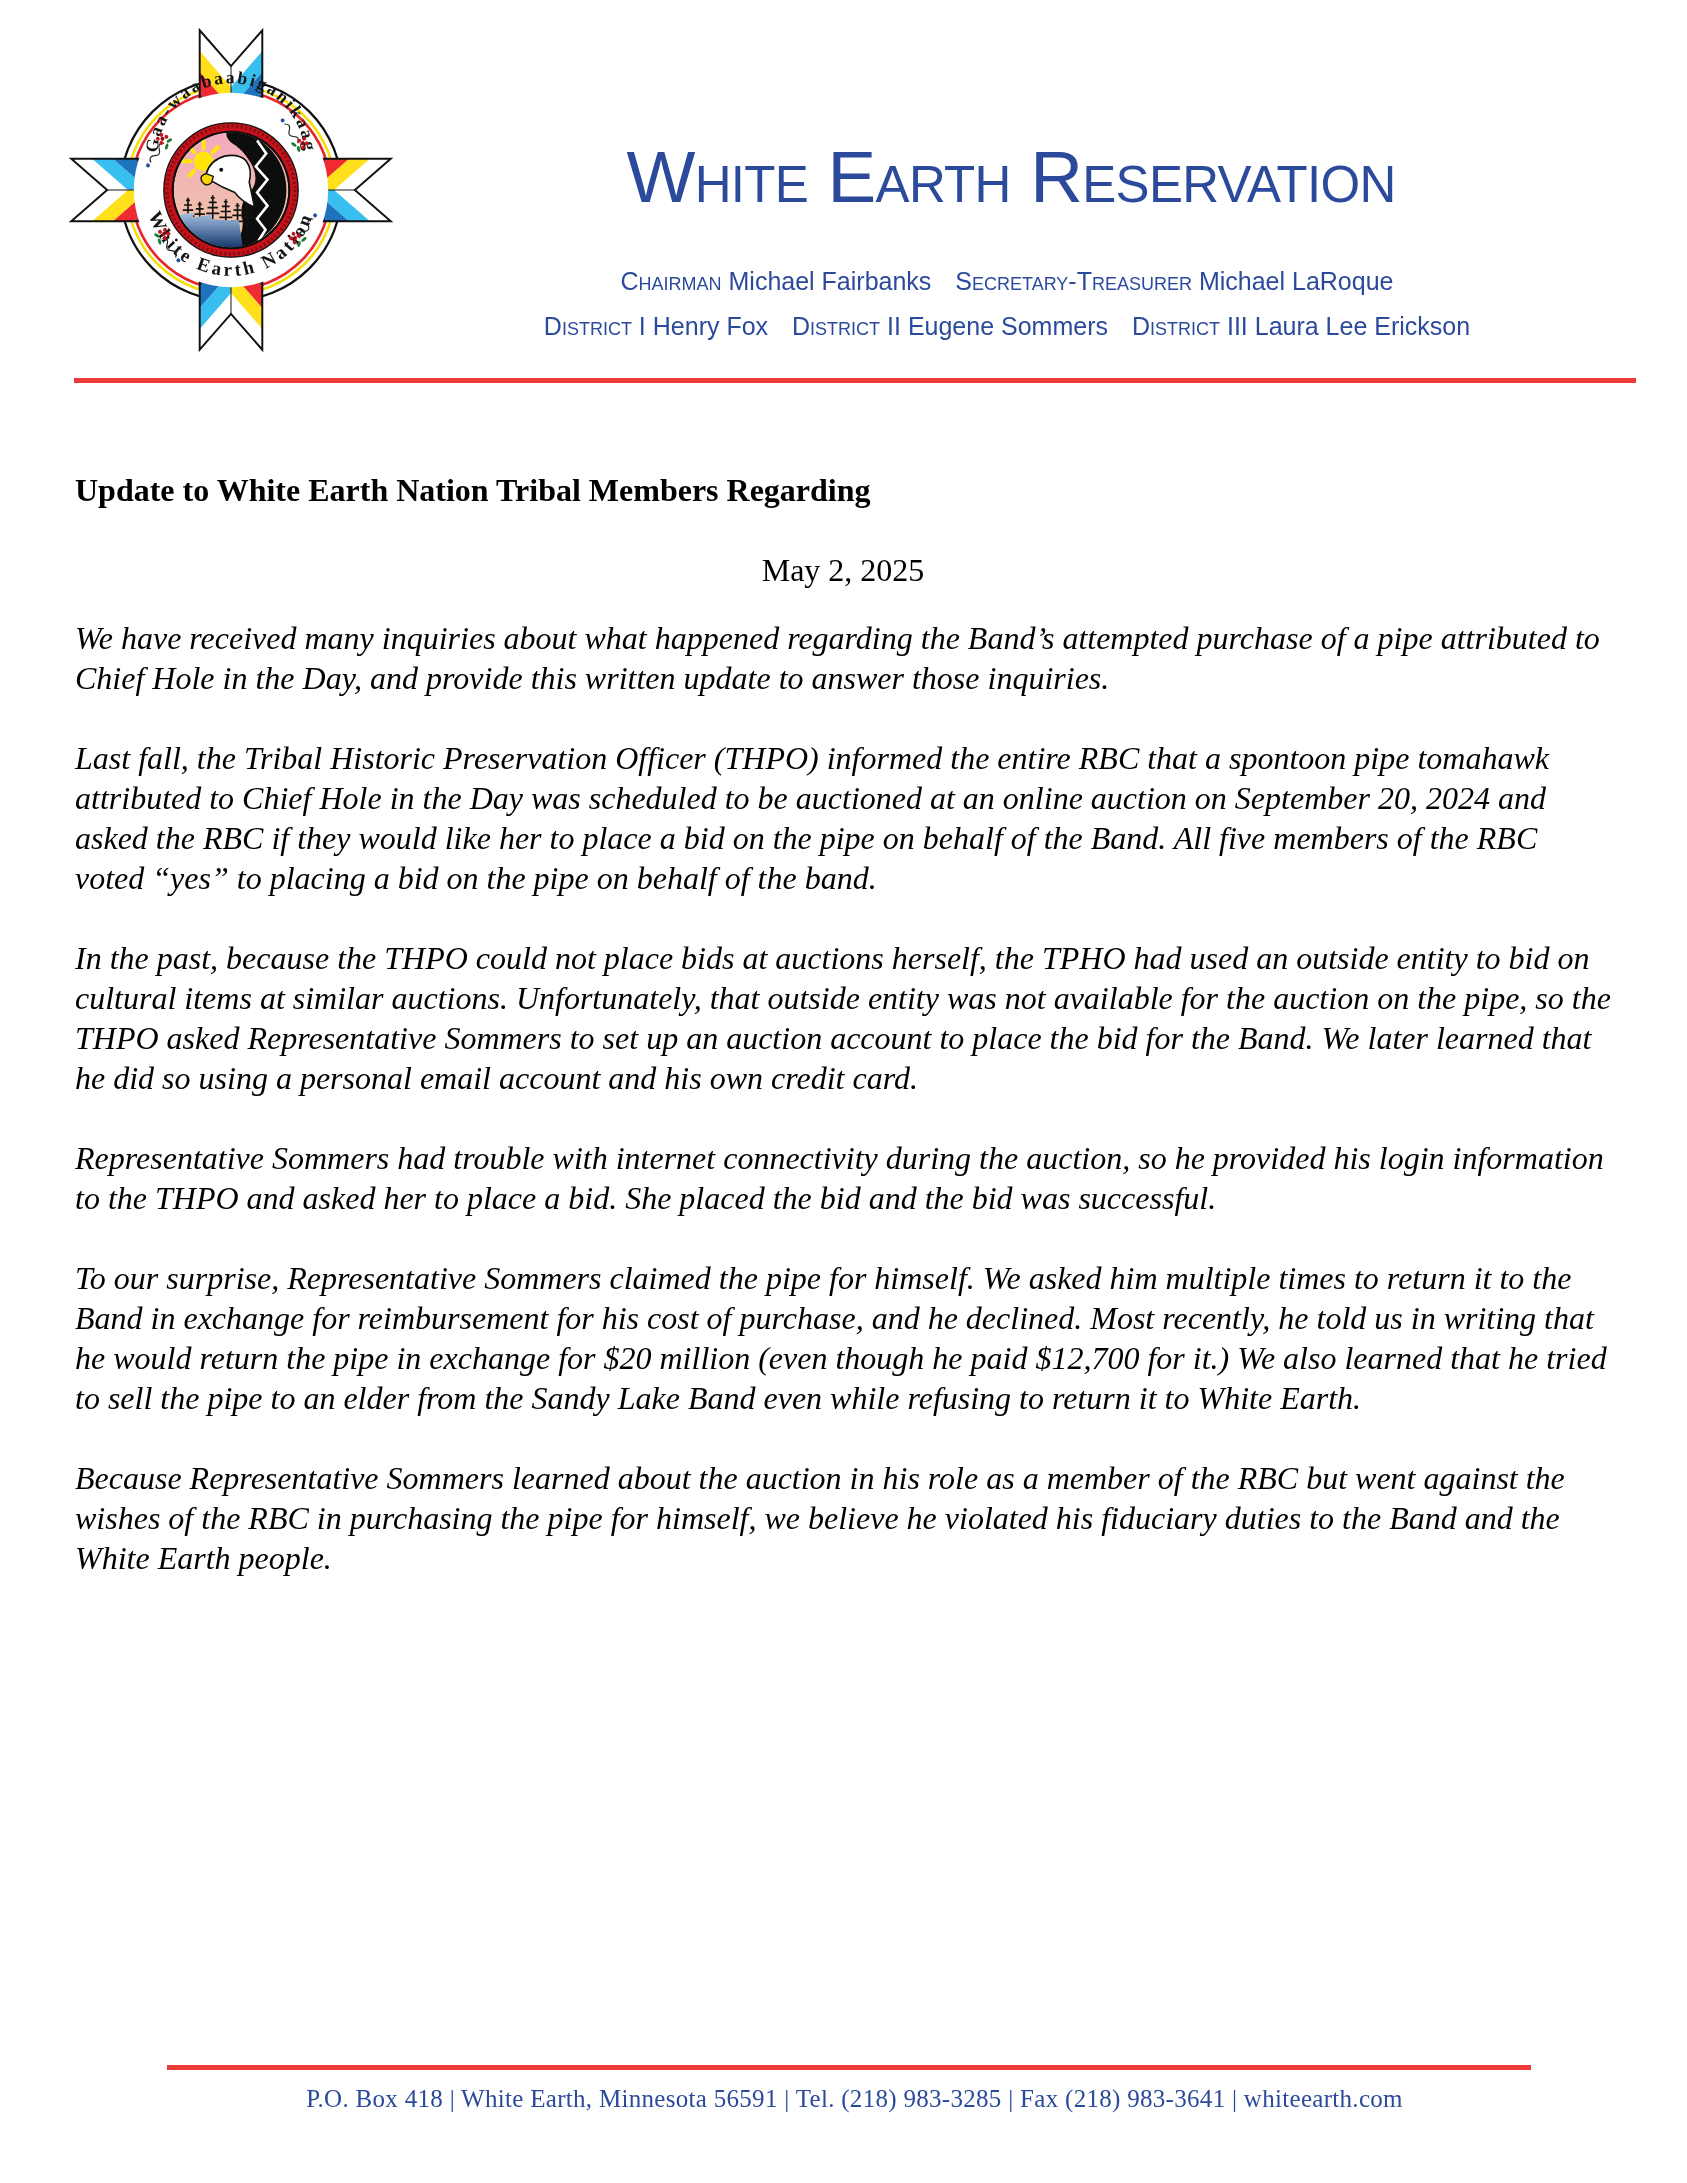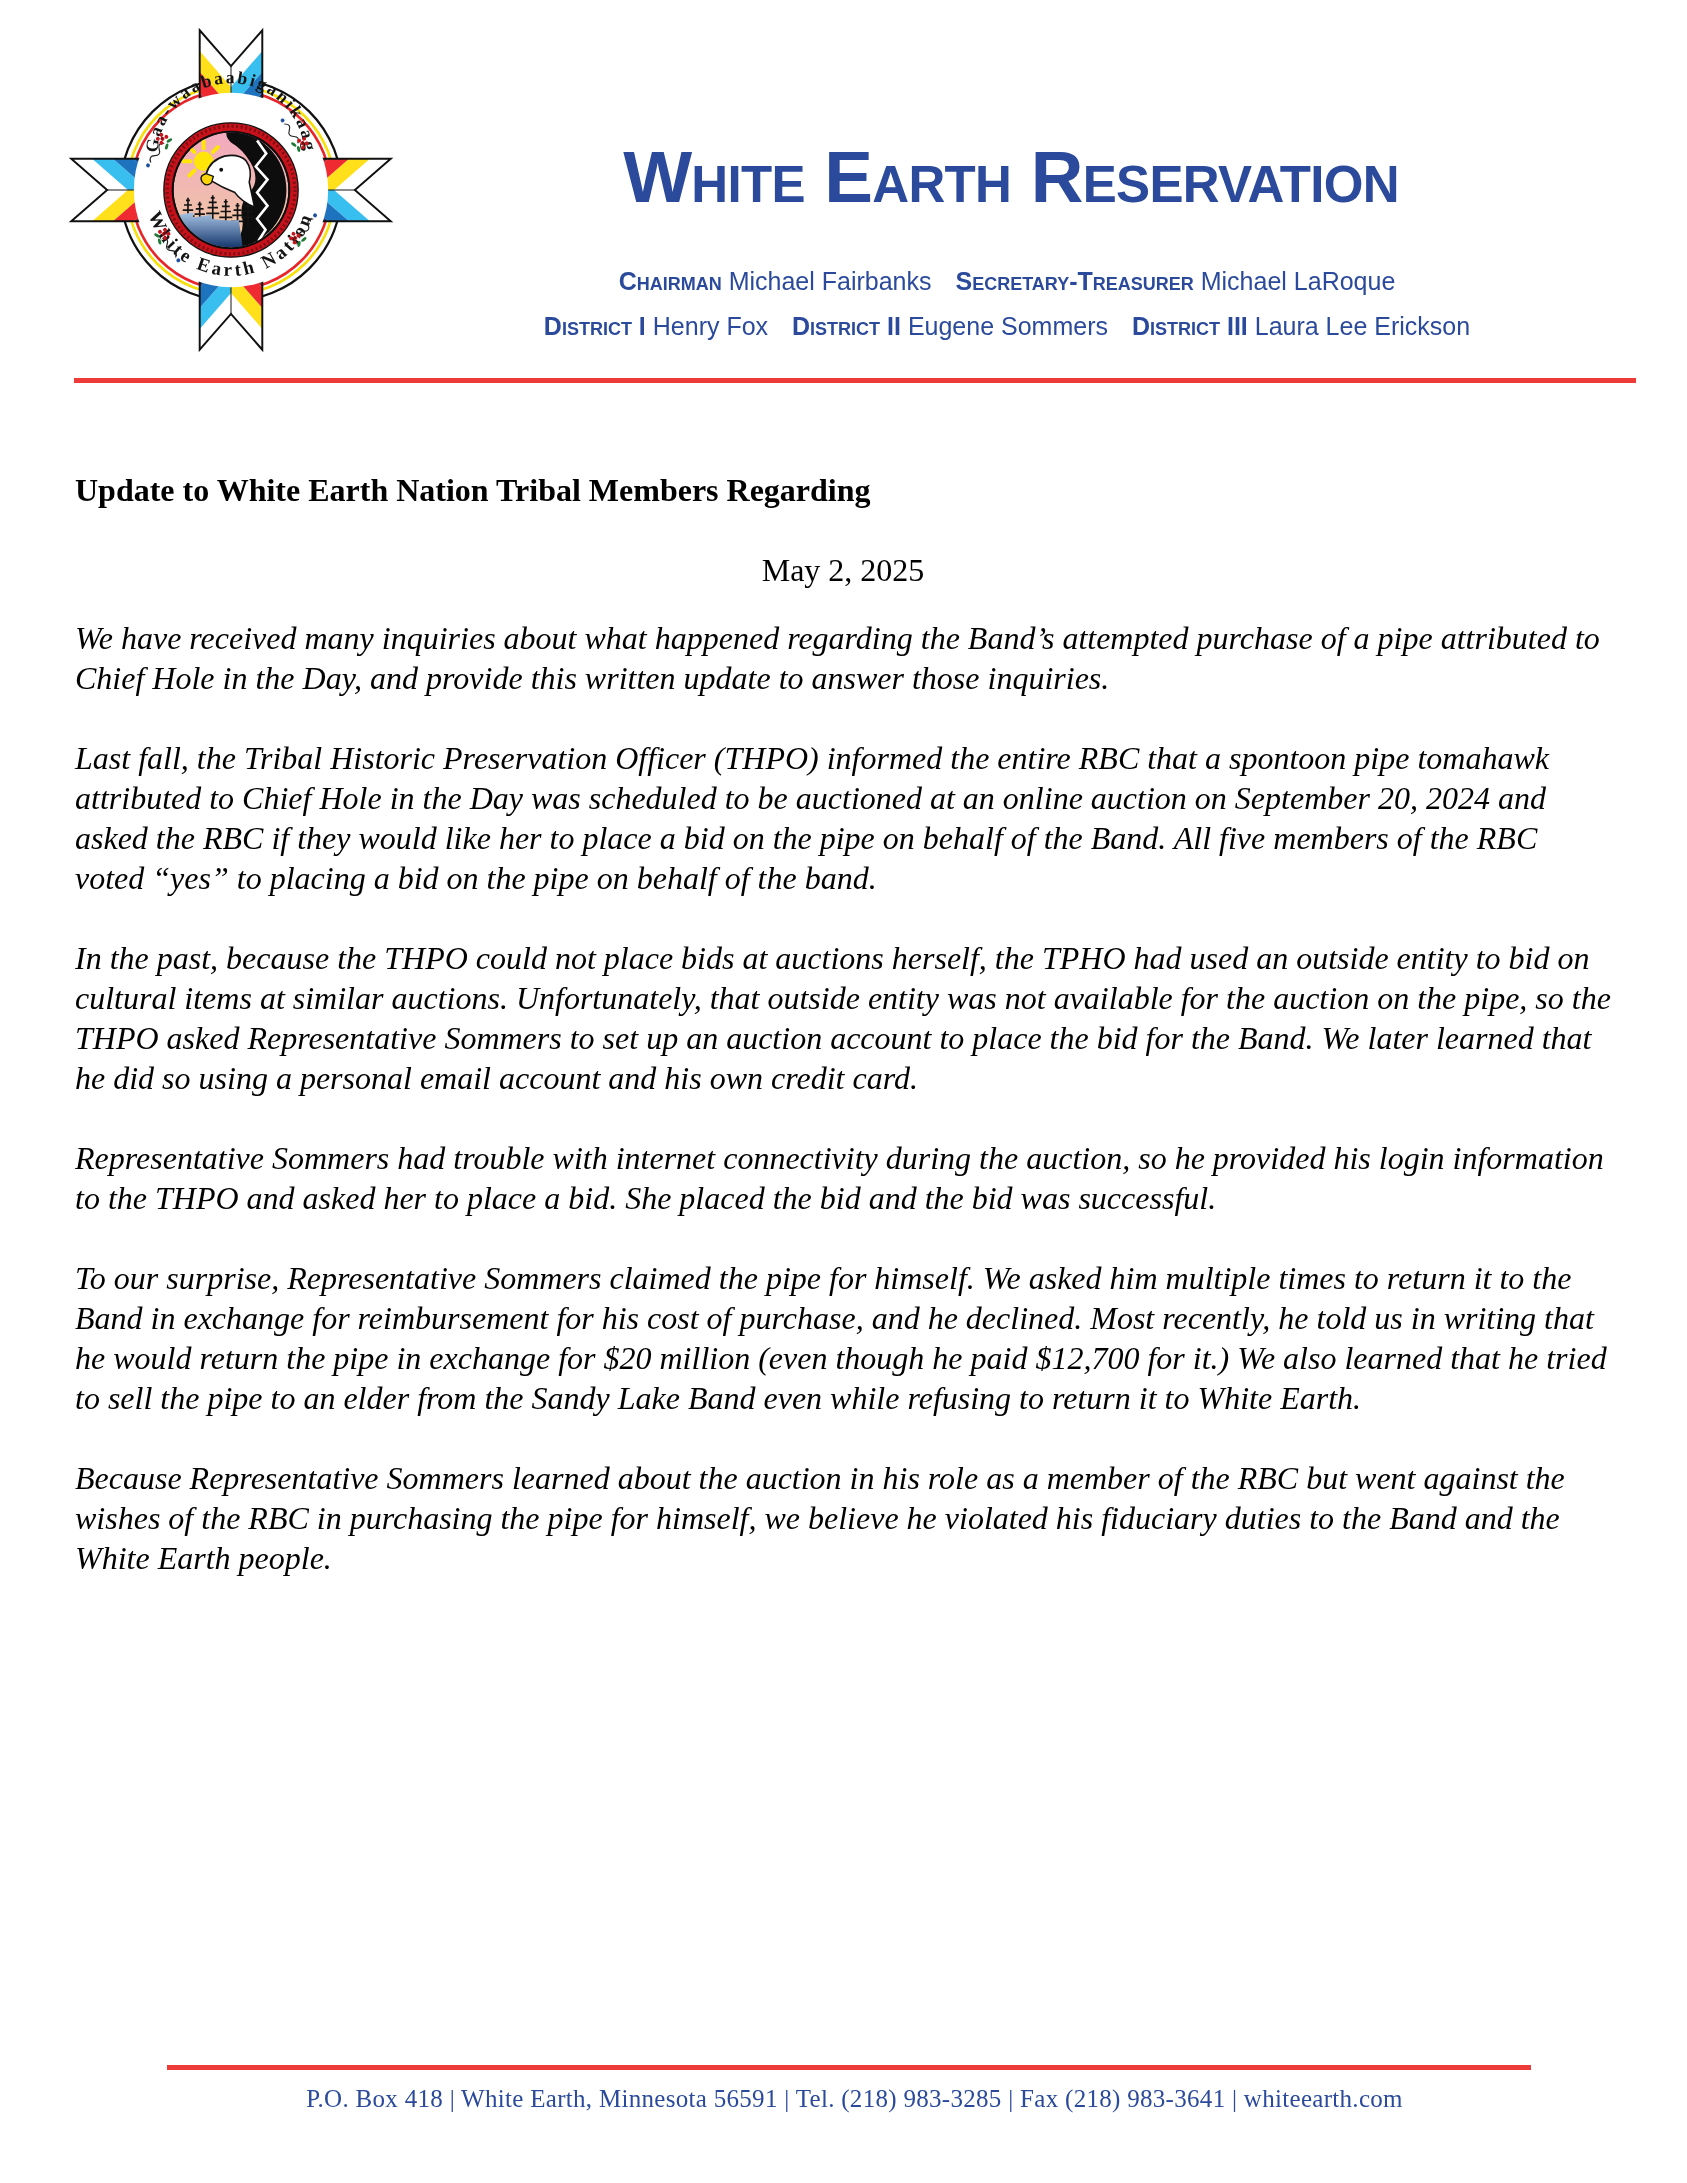--- a/index.html
+++ b/index.html
@@ -29,36 +29,36 @@
     text-align: center;
     color: #2B4A9C;
     font-family: "Liberation Sans", sans-serif;
   }
   .org-title {
     position: absolute;
     top: 140px;
     left: 8px; right: 0;
     font-size: 73px;
     line-height: 1;
-    font-weight: 700;
+    font-weight: 400;
     font-variant: small-caps;
     letter-spacing: -0.7px;
     white-space: nowrap;
   }
   .officials {
     position: absolute;
     left: 0; right: 0;
     font-size: 25px;
     line-height: 1;
     white-space: nowrap;
     font-weight: 400;
   }
   .officials-1 { top: 269px; }
   .officials-2 { top: 314px; }
-  .off-label { font-weight: 700; font-variant: small-caps; }
+  .off-label { font-weight: 400; font-variant: small-caps; }
   .off-gap { margin-left: 17px; }
 
   .rule {
     position: absolute;
     height: 5.3px;
     background: #EE3B3A;
   }
   .rule-top    { left: 74px; top: 378px; width: 1562px; }
   .rule-bottom { left: 167px; top: 2065px; width: 1364px; }
 

